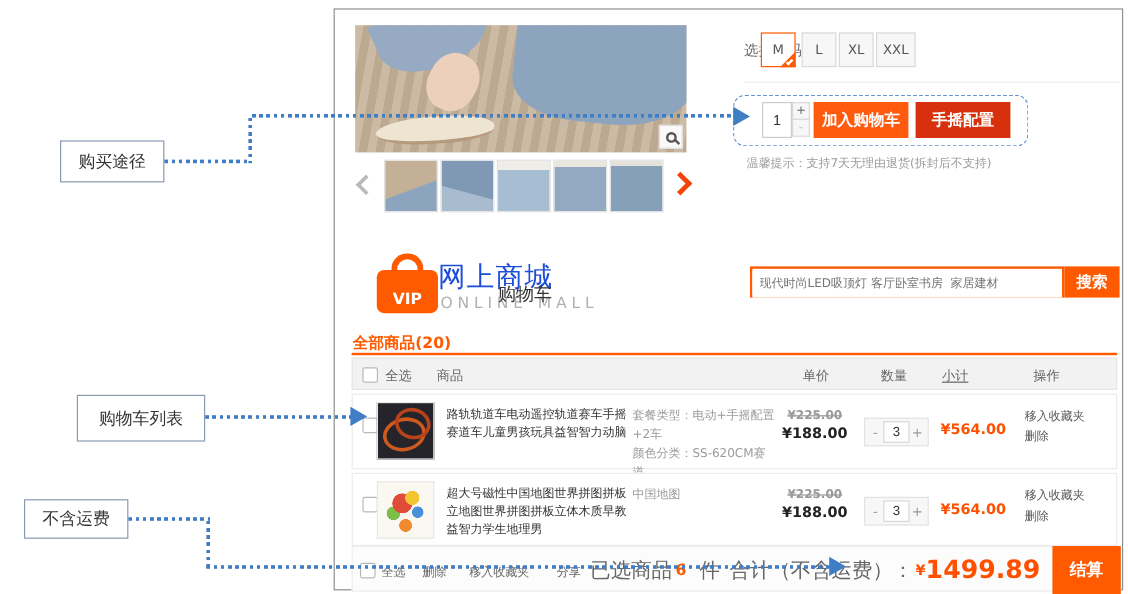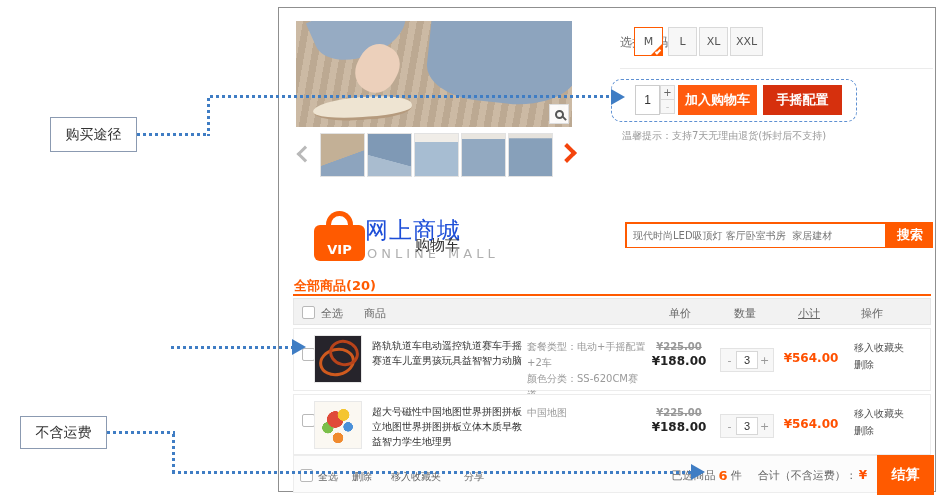--- a/index.html
+++ b/index.html
@@ -75,21 +75,21 @@
     font-family:"DejaVu Sans","Liberation Sans",sans-serif; }
   .btn-search { left:608px; top:214px; width:46px; height:26px; background:#ff5a00; font-size:13px; }
 
   
   .sec-title { left:15px; top:269px; font-size:13px; font-weight:bold; color:#ff5a00; }
   .sec-line { left:14px; top:286px; width:638px; height:2px; background:#ff5a00; }
   .thead { left:14px; top:290px; width:638px; height:27px; background:#f2f2f2; border:1px solid #e6e6e6; }
   .thead span, .thead .cb { position:absolute; top:7px; font-size:11px; color:#666; }
   .cb { width:13px; height:13px; background:#fff; border:1px solid #b9b9b9; border-radius:2px; cursor:pointer; }
   .h-cb { left:8px; } .h-sel { left:27px; } .h-prod { left:70px; }
-  .h-price { left:375px; } .h-qty { left:440px; } .h-sub { left:504px;text-decoration:underline; } .h-ops { left:567px; }
+  .h-price { left:375px; } .h-qty { left:440px; } .h-sub { left:491px;text-decoration:underline; } .h-ops { left:567px; }
 
   .row { left:14px; width:638px; height:63px; background:#fff; border:1px solid #ececec; }
   .row-1 { top:320px; } .row-2 { top:386px; height:61px; }
   .row > * { position:absolute; }
   .row .cb { left:8px; top:19px; }
   .item-img { left:20px; top:6px; width:48px; height:48px; border:1px solid #e8e8e8; overflow:hidden; }
   .img-track { background:#26242b; position:relative; }
   .img-track::before { content:""; position:absolute; left:4px; top:12px; width:30px; height:22px;
     border:3px solid #cf5a1e; border-radius:50%; transform:rotate(-12deg); }
   .img-track::after { content:""; position:absolute; right:2px; top:4px; width:24px; height:20px;
@@ -115,21 +115,21 @@
   .ops { left:560px; top:10px; font-size:10px; line-height:17px; color:#555; }
   .ops span { display:block; cursor:pointer; }
 
   
   .tfoot { left:14px; top:447px; width:641px; height:38px; background:#fcfcfc; border:1px solid #ededed; }
   .tfoot > * { position:absolute; }
   .tfoot .cb { left:6px; top:13px; }
   .f-link { top:14px; font-size:10px; color:#666; cursor:pointer; }
   .f-sel { left:24px; } .f-del { left:58px; } .f-fav { left:97px; } .f-share { left:170px; }
   .f-right { right:66px; top:0; height:38px; display:flex; align-items:center; }
-  .f-right .lbl { font-size:11px; color:#666; }
+  .f-right .lbl { font-size:17px; color:#666;margin-left:8px; }
   .f-count { color:#ff5a00; font-weight:bold; font-size:13px; margin:0 3px; }
   .f-total-lbl { margin-left:16px; }
   .f-cur { color:#ff5000; font-size:12px; font-weight:bold; margin-left:2px; }
   .f-amount { color:#ff5000; font-size:21px; font-weight:bold; }
   .btn-checkout { right:-1px; top:-1px; width:57px; height:40px; background:#ff5a00; font-size:14px; }
 
   
   .ann { position:absolute; z-index:50; }
   .ann-box { background:#fff; border:1px solid #8b9ab1; display:flex; align-items:center; justify-content:center;
     font-size:14px; color:#333; }
@@ -278,26 +278,28 @@
       <span class="f-link f-sel">全选</span>
       <span class="f-link f-del">删除</span>
       <span class="f-link f-fav">移入收藏夹</span>
       <span class="f-link f-share">分享</span>
       <div class="f-right">
         <span class="lbl">已选商品</span>
         <span class="f-count">6</span>
         <span class="lbl">件</span>
         <span class="lbl f-total-lbl">合计（不含运费）：</span>
         <span class="f-cur">¥</span>
+        <span class="f-amount">1499.89</span>
       </div>
       <div class="btn btn-checkout">结算</div>
     </div>
   </div>
 
   <div class="ann ann-box ab-1">购买途径</div>
+  <div class="ann ann-box ab-2">购物车列表</div>
   <div class="ann ann-box ab-3">不含运费</div>
   <div class="ann dot-h l1a"></div>
   <div class="ann dot-v l1b"></div>
   <div class="ann dot-h l1c"></div>
   <div class="ann arr ar1"></div>
   <div class="ann dot-h l2"></div>
   <div class="ann arr ar2"></div>
   <div class="ann dot-h l3a"></div>
   <div class="ann dot-v l3b"></div>
   <div class="ann dot-h l3c"></div>

